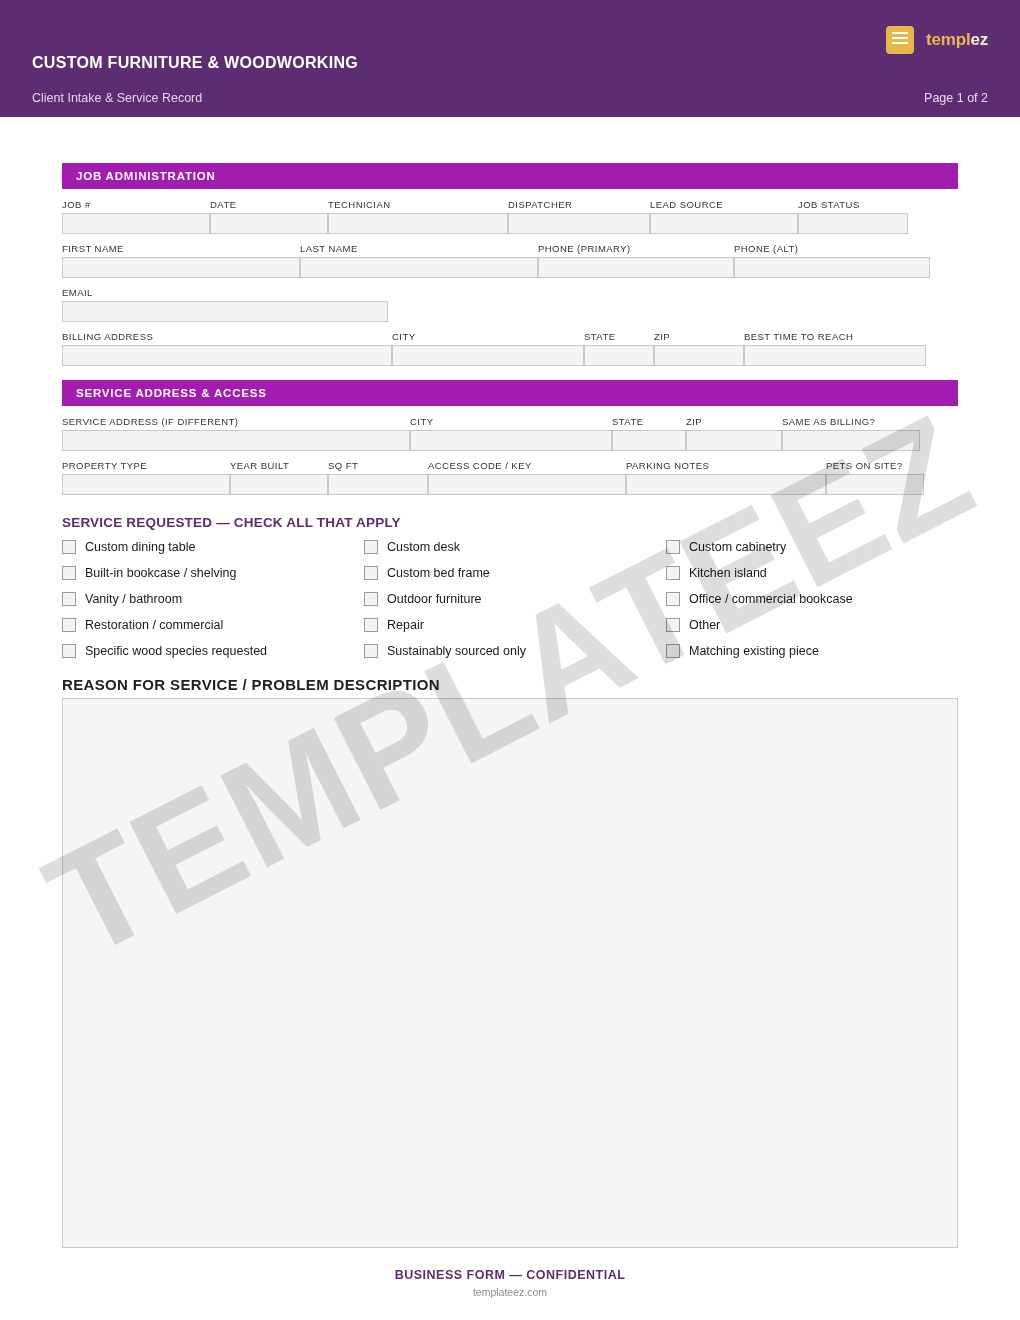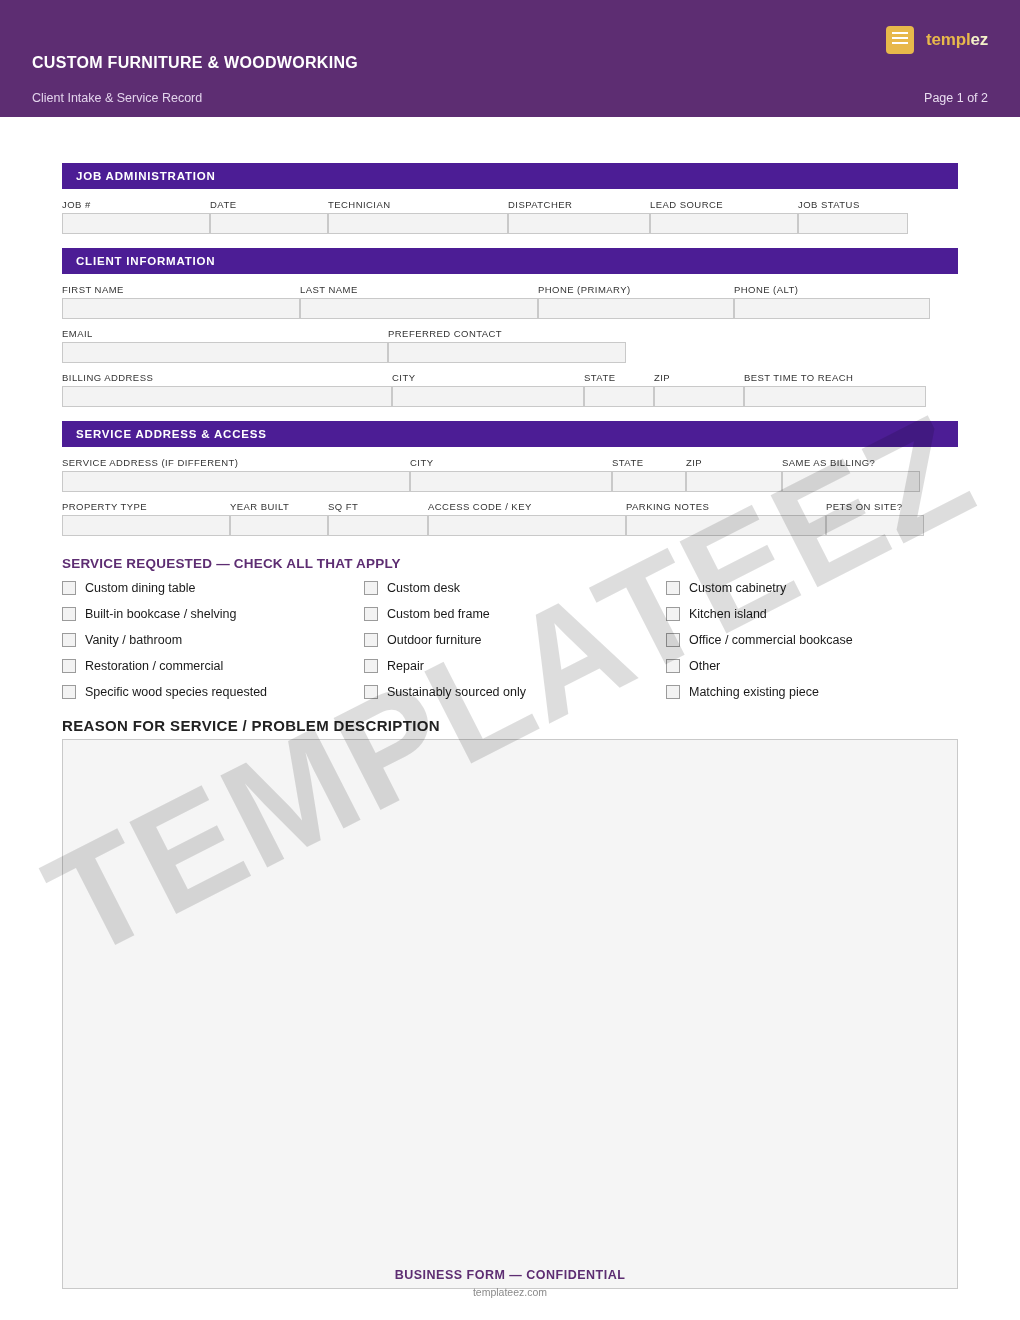--- a/index.html
+++ b/index.html
@@ -99,21 +99,21 @@
     z-index: 5;
   }
 
   
   .content {
     position: relative;
     padding: 46px 62px 0 62px;
     z-index: 2;
   }
   .band {
-    background: #4c1d95;
+    background: #a21caf;
     color: #fff;
     font-size: 11.5px;
     font-weight: bold;
     letter-spacing: 0.8px;
     padding: 7px 0 7px 14px;
     margin-bottom: 10px;
   }
   .band.spaced { margin-top: 14px; }
 
   .row {
@@ -242,21 +242,20 @@
       <div class="field" style="width:148px">
         <div class="lbl">LEAD SOURCE</div>
         <div class="inp"></div>
       </div>
       <div class="field" style="width:110px">
         <div class="lbl">JOB STATUS</div>
         <div class="inp"></div>
       </div>
     </div>
 
-    <div class="band spaced">CLIENT INFORMATION</div>
     <div class="row">
       <div class="field" style="width:238px">
         <div class="lbl">FIRST NAME</div>
         <div class="inp"></div>
       </div>
       <div class="field" style="width:238px">
         <div class="lbl">LAST NAME</div>
         <div class="inp"></div>
       </div>
       <div class="field" style="width:196px">
@@ -264,24 +263,20 @@
         <div class="inp"></div>
       </div>
       <div class="field" style="width:196px">
         <div class="lbl">PHONE (ALT)</div>
         <div class="inp"></div>
       </div>
     </div>
     <div class="row">
       <div class="field" style="width:326px">
         <div class="lbl">EMAIL</div>
-        <div class="inp"></div>
-      </div>
-      <div class="field" style="width:238px">
-        <div class="lbl">PREFERRED CONTACT</div>
         <div class="inp"></div>
       </div>
     </div>
     <div class="row">
       <div class="field" style="width:330px">
         <div class="lbl">BILLING ADDRESS</div>
         <div class="inp"></div>
       </div>
       <div class="field" style="width:192px">
         <div class="lbl">CITY</div>

